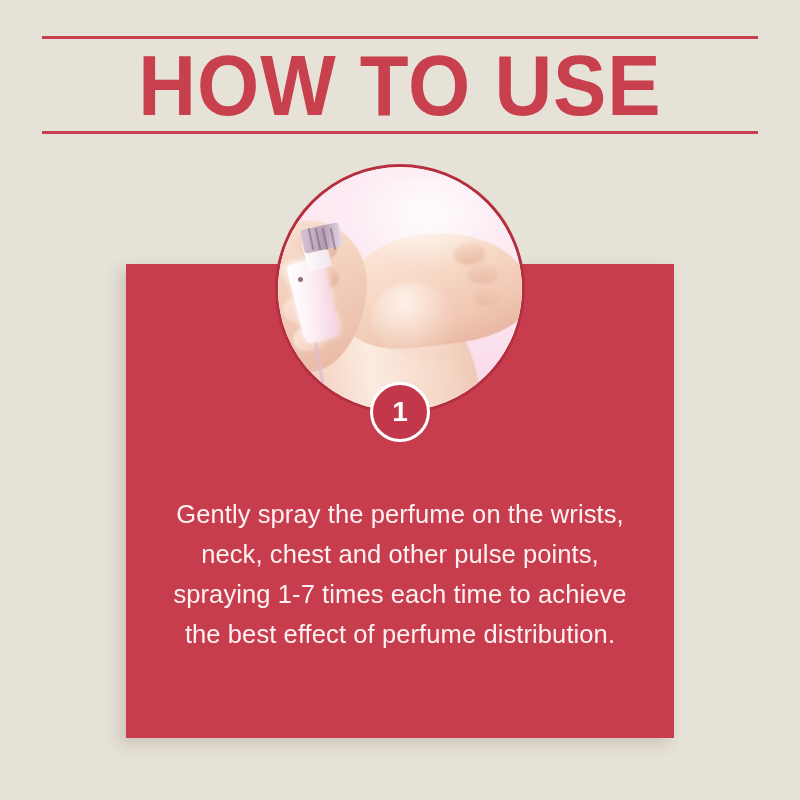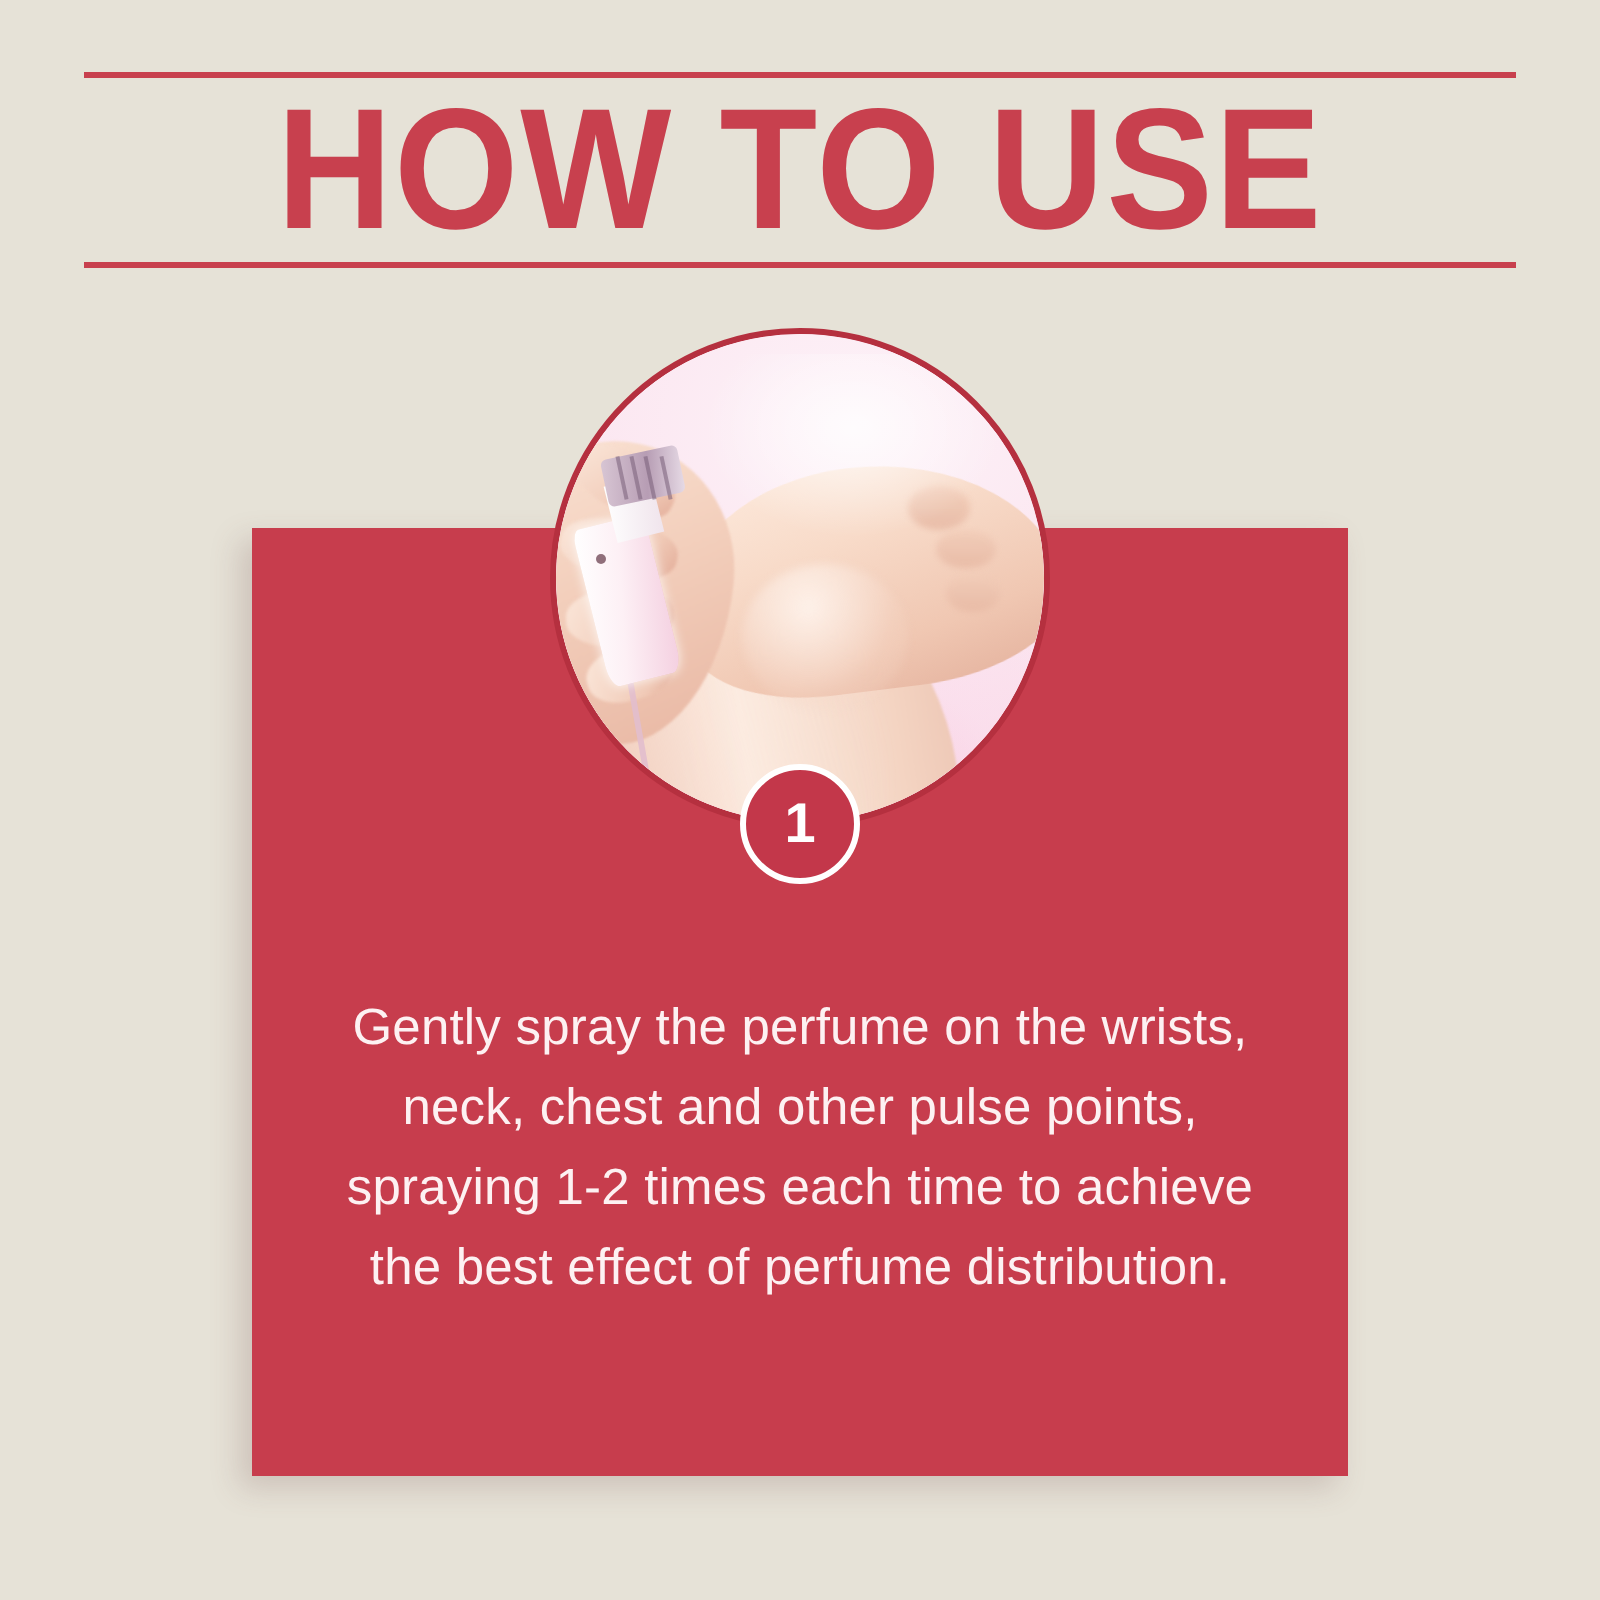--- a/index.html
+++ b/index.html
@@ -319,15 +319,15 @@
       <div class="cap-line cl4"></div>
       <div class="nozzle-dot"></div>
       <div class="photo-hi"></div>
     </div>
   </div>
 
   <div class="badge">
     <span>1</span>
   </div>
 
-  <p class="body-copy">Gently spray the perfume on the wrists, neck, chest and other pulse points, spraying 1-2 times each time to achieve the best effect of perfume distribution.</p>
+  <p class="body-copy">Gently spray the perfume on the wrists, neck, chest and other pulse points, spraying 1-7 times each time to achieve the best effect of perfume distribution.</p>
 
 </div>
 
 </body></html>

